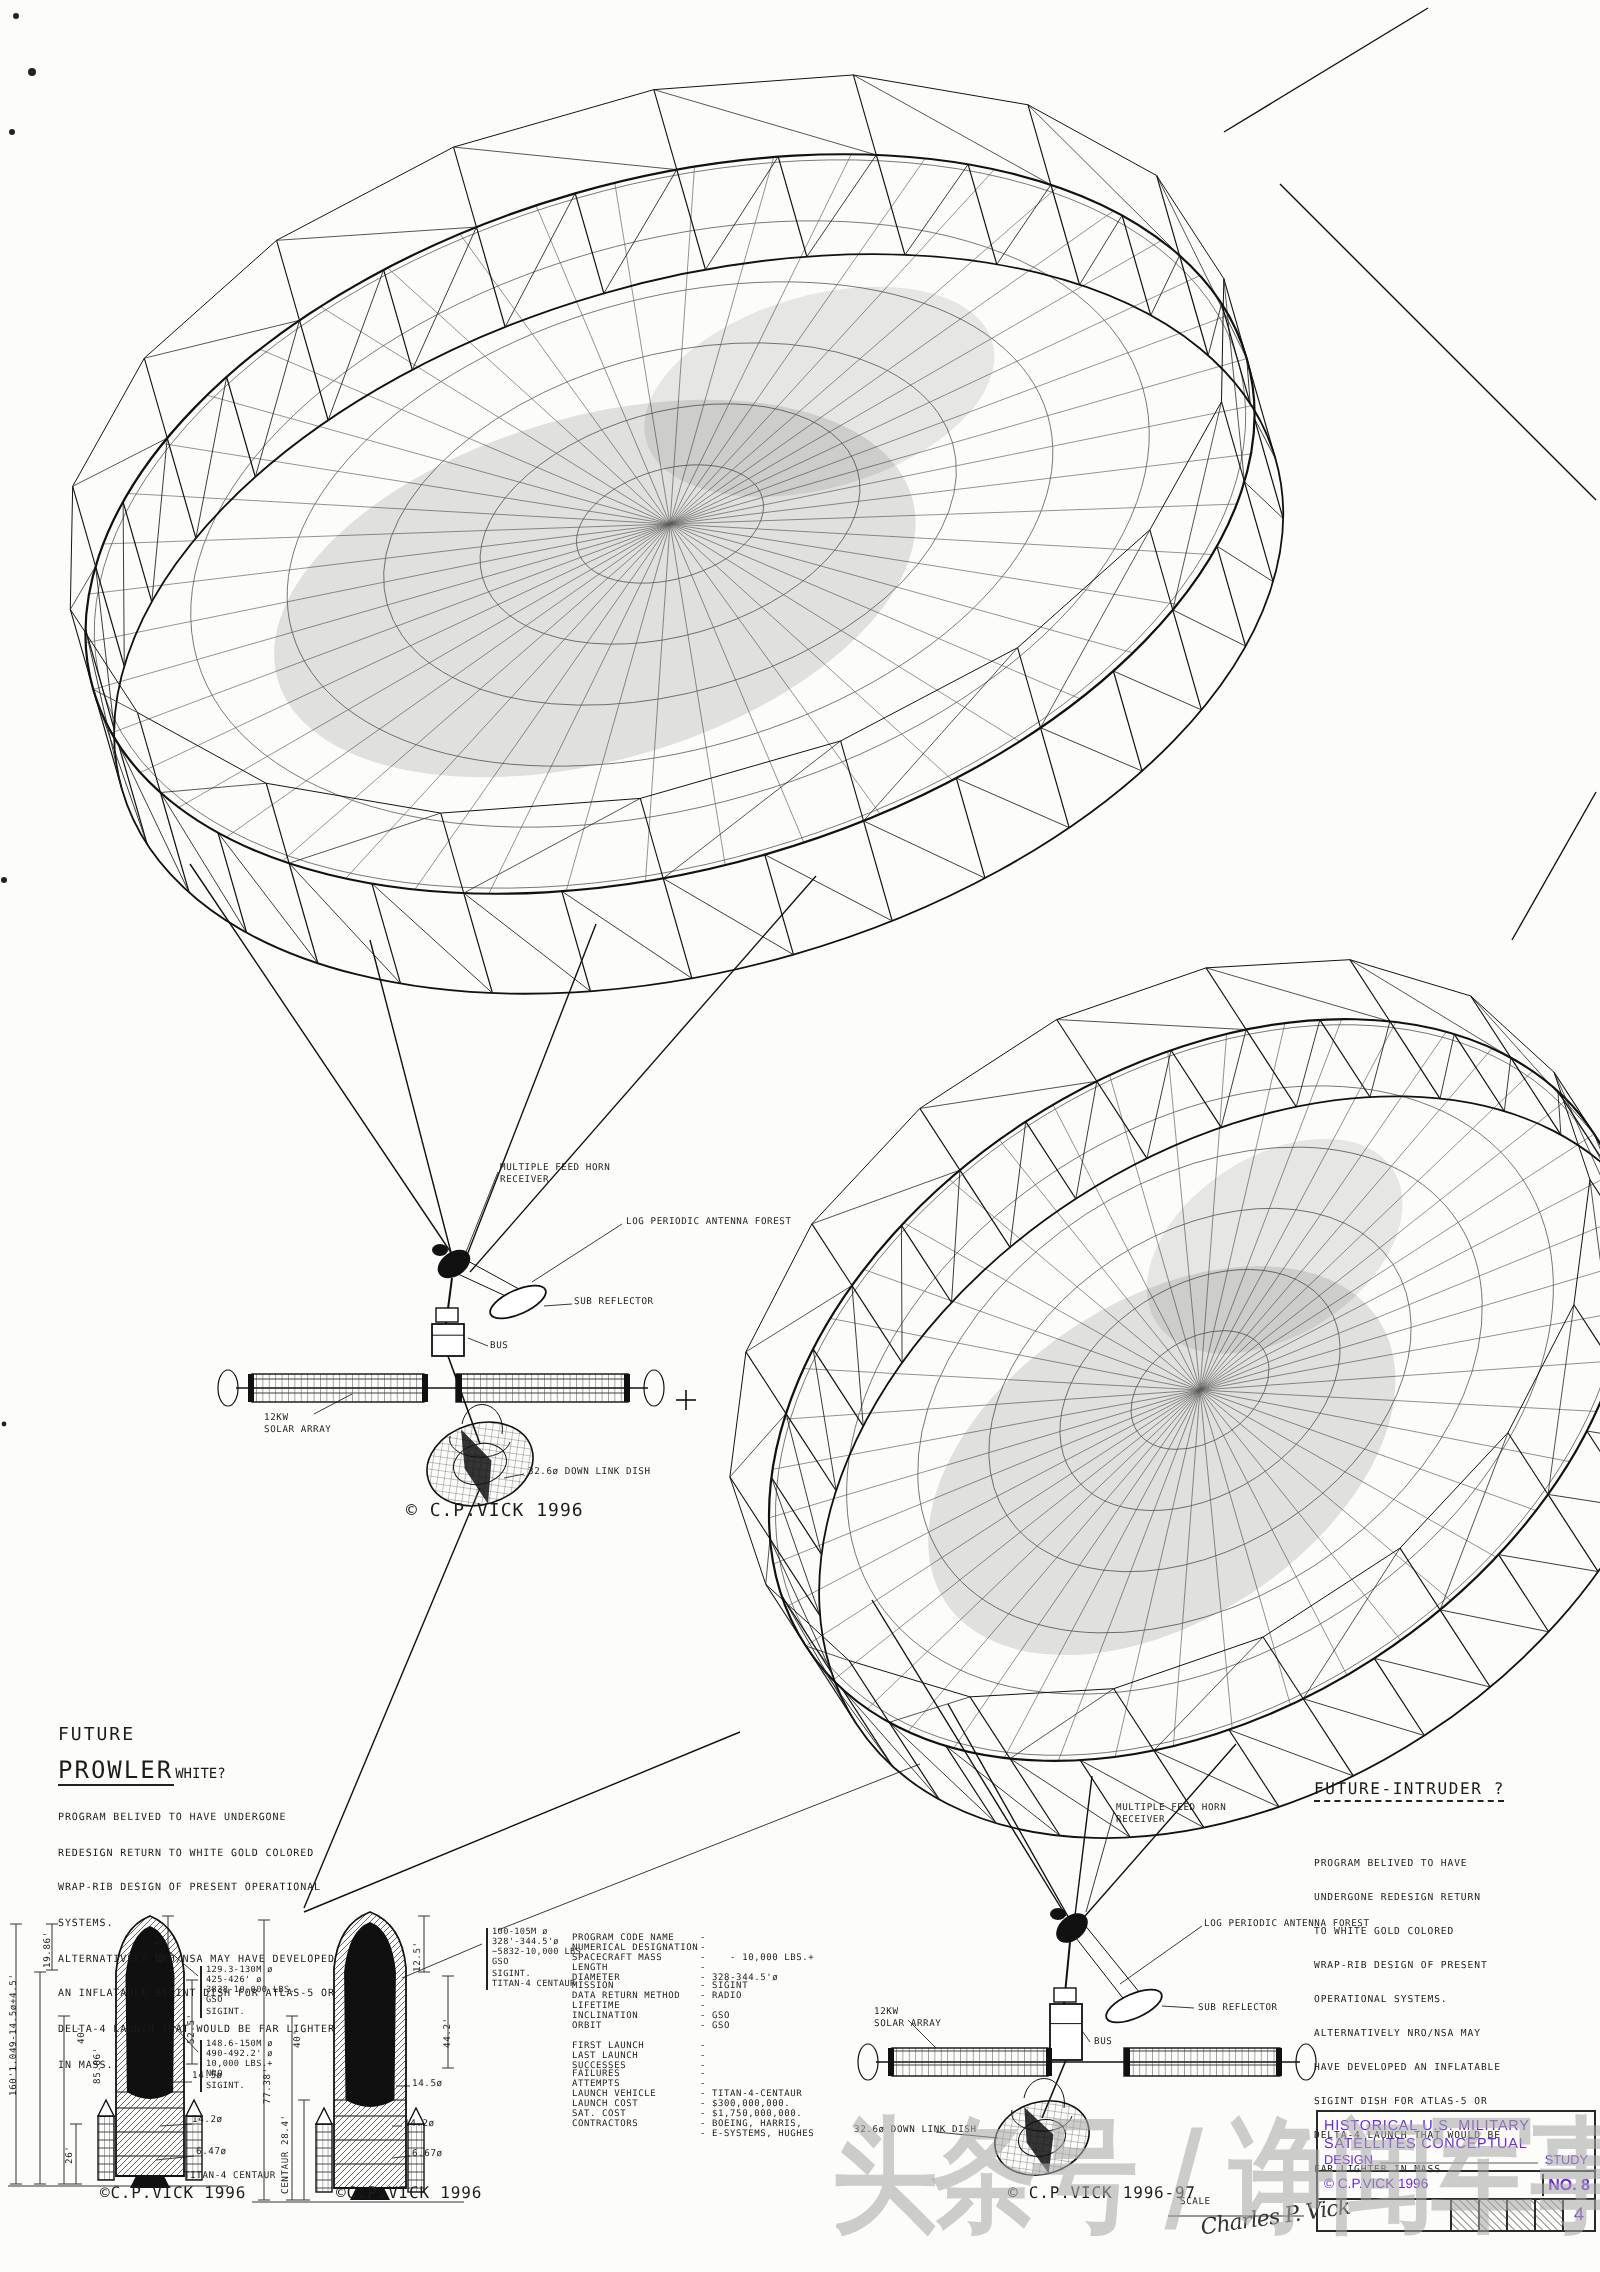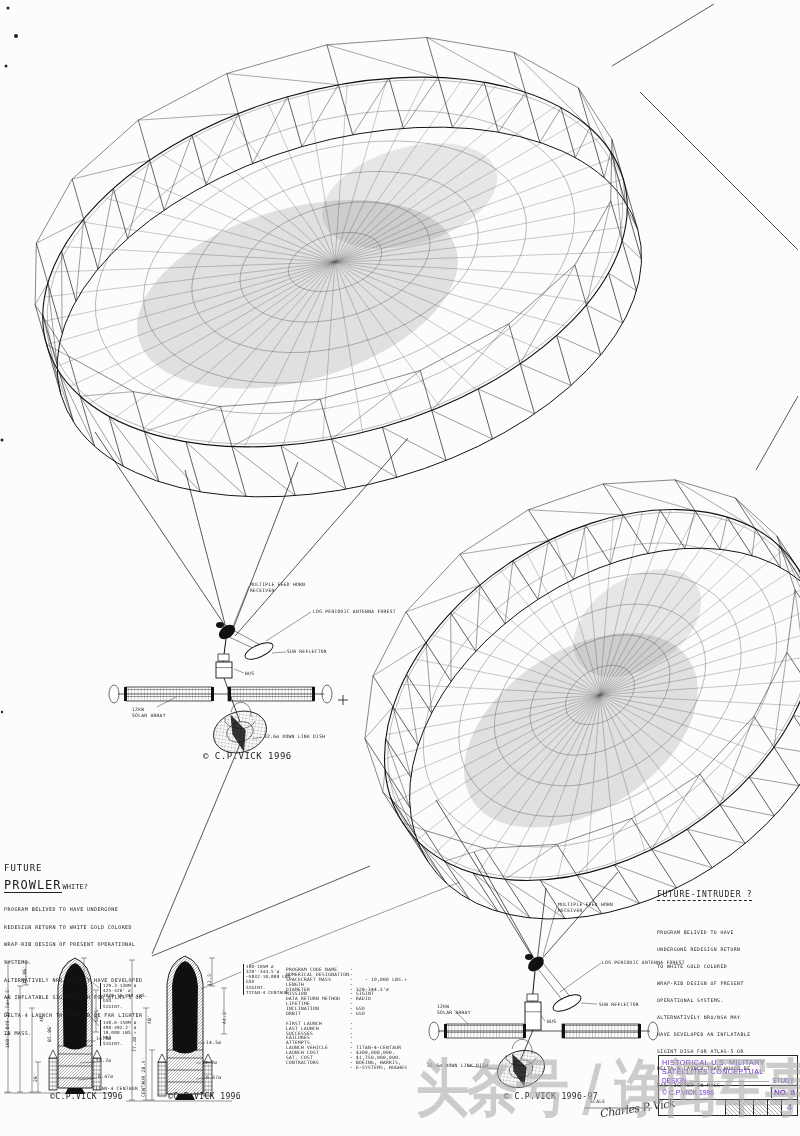--- a/index.html
+++ b/index.html
@@ -602,21 +602,21 @@
 RECEIVER</div>
   <div class="lbl" style="left:602px;top:960px">LOG PERIODIC ANTENNA FOREST</div>
   <div class="lbl" style="left:599px;top:1002px">SUB REFLECTOR</div>
   <div class="lbl" style="left:547px;top:1019px">BUS</div>
   <div class="lbl" style="left:437px;top:1004px">12KW
 SOLAR ARRAY</div>
   <div class="lbl" style="left:427px;top:1063px">32.6ø DOWN LINK DISH</div>
   <div class="lbl lbl8" style="left:504px;top:1092px">© C.P.VICK 1996-97</div>
   <div class="lbl" style="left:590px;top:1099px">SCALE</div>
 
-  <div class="note" style="left:4px;top:864px;width:210px">
+  <div class="note" style="left:29px;top:864px;width:210px">
     <div class="pr-t1">FUTURE</div>
     <div>
       <span class="pr-t2">PROWLER</span><span class="pr-sfx">WHITE?</span>
     </div>
     <div class="body" style="margin-top:2px">
       <div>PROGRAM BELIVED TO HAVE UNDERGONE</div>
       <div>REDESIGN RETURN TO WHITE GOLD COLORED</div>
       <div>WRAP-RIB DESIGN OF PRESENT OPERATIONAL</div>
       <div>SYSTEMS.</div>
       <div>ALTERNATIVELY NRO/NSA MAY HAVE DEVELOPED</div>

